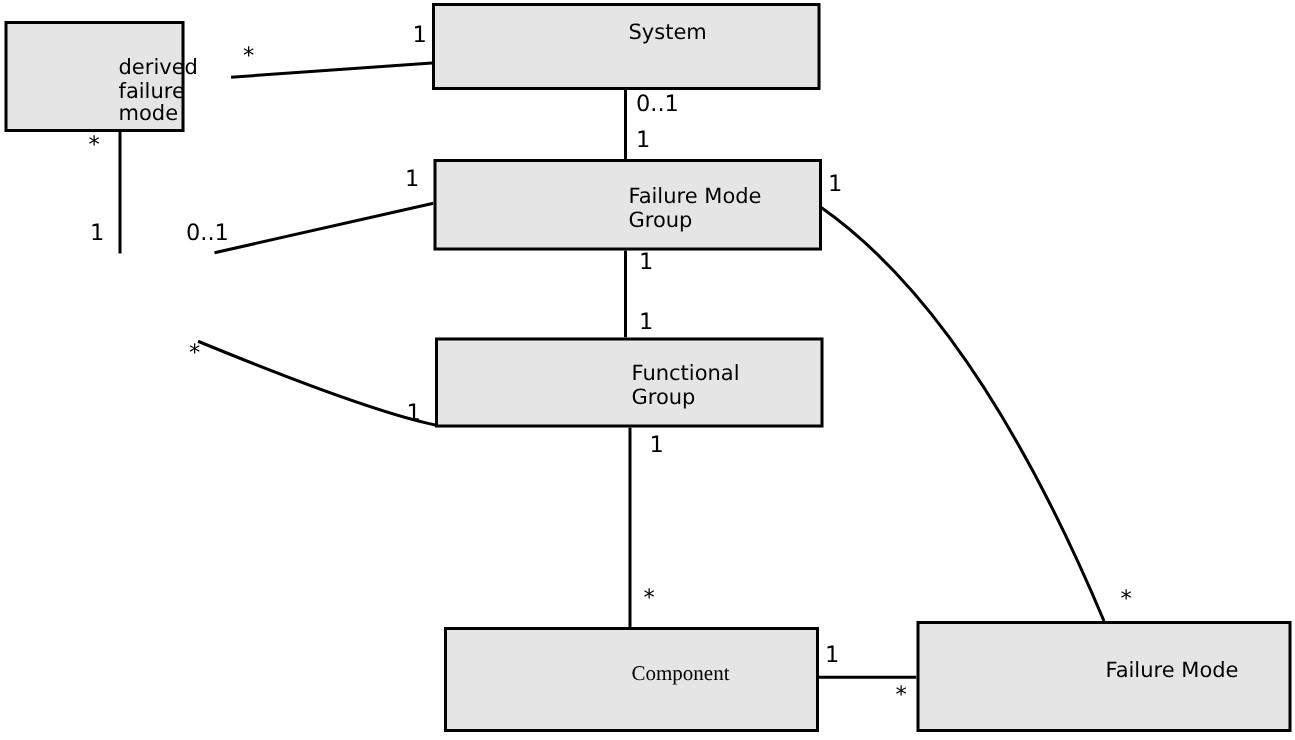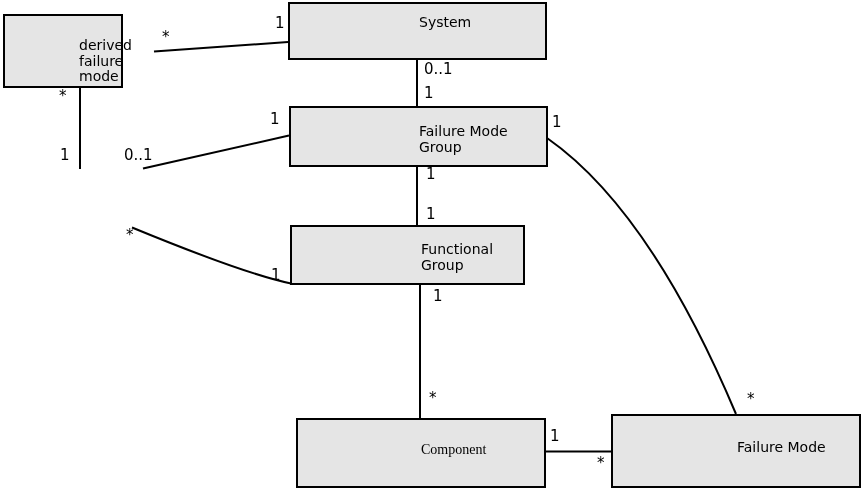--- a/index.html
+++ b/index.html
@@ -38,21 +38,21 @@
     font-size: 15px;
     line-height: 15px;
     white-space: nowrap;
     color: #000000;
   }
   
   .b-dfm  { left: 3px;   top: 14px;  width: 120px; height: 74px; }
   .b-sys  { left: 288px; top: 2px;   width: 259px; height: 58px; }
   .b-fmg  { left: 289px; top: 106px; width: 259px; height: 61px; }
   .b-sub  { left: 1px;   top: 169px; width: 259px; height: 60px; }
-  .b-fg   { left: 290px; top: 225px; width: 235px; height: 60px; }
+  .b-fg   { left: 290px; top: 225px; width: 259px; height: 60px; }
   .b-cmp  { left: 296px; top: 418px; width: 250px; height: 70px; }
   .b-fm   { left: 611px; top: 414px; width: 250px; height: 74px; }
   .t-dfm  { left: 74px;  top: 22px; }
   .t-sys  { left: 129px; top: 11px; }
   .t-fmg  { left: 128px; top: 16px; }
   .t-sub  { left: 88px;  top: 18px; }
   .t-fg   { left: 129px; top: 15px; }
   .t-cmp  { left: 123px; top: 22px; font-family: Liberation Serif, serif; }
   .t-fm   { left: 124px; top: 24px; }
 </style>

